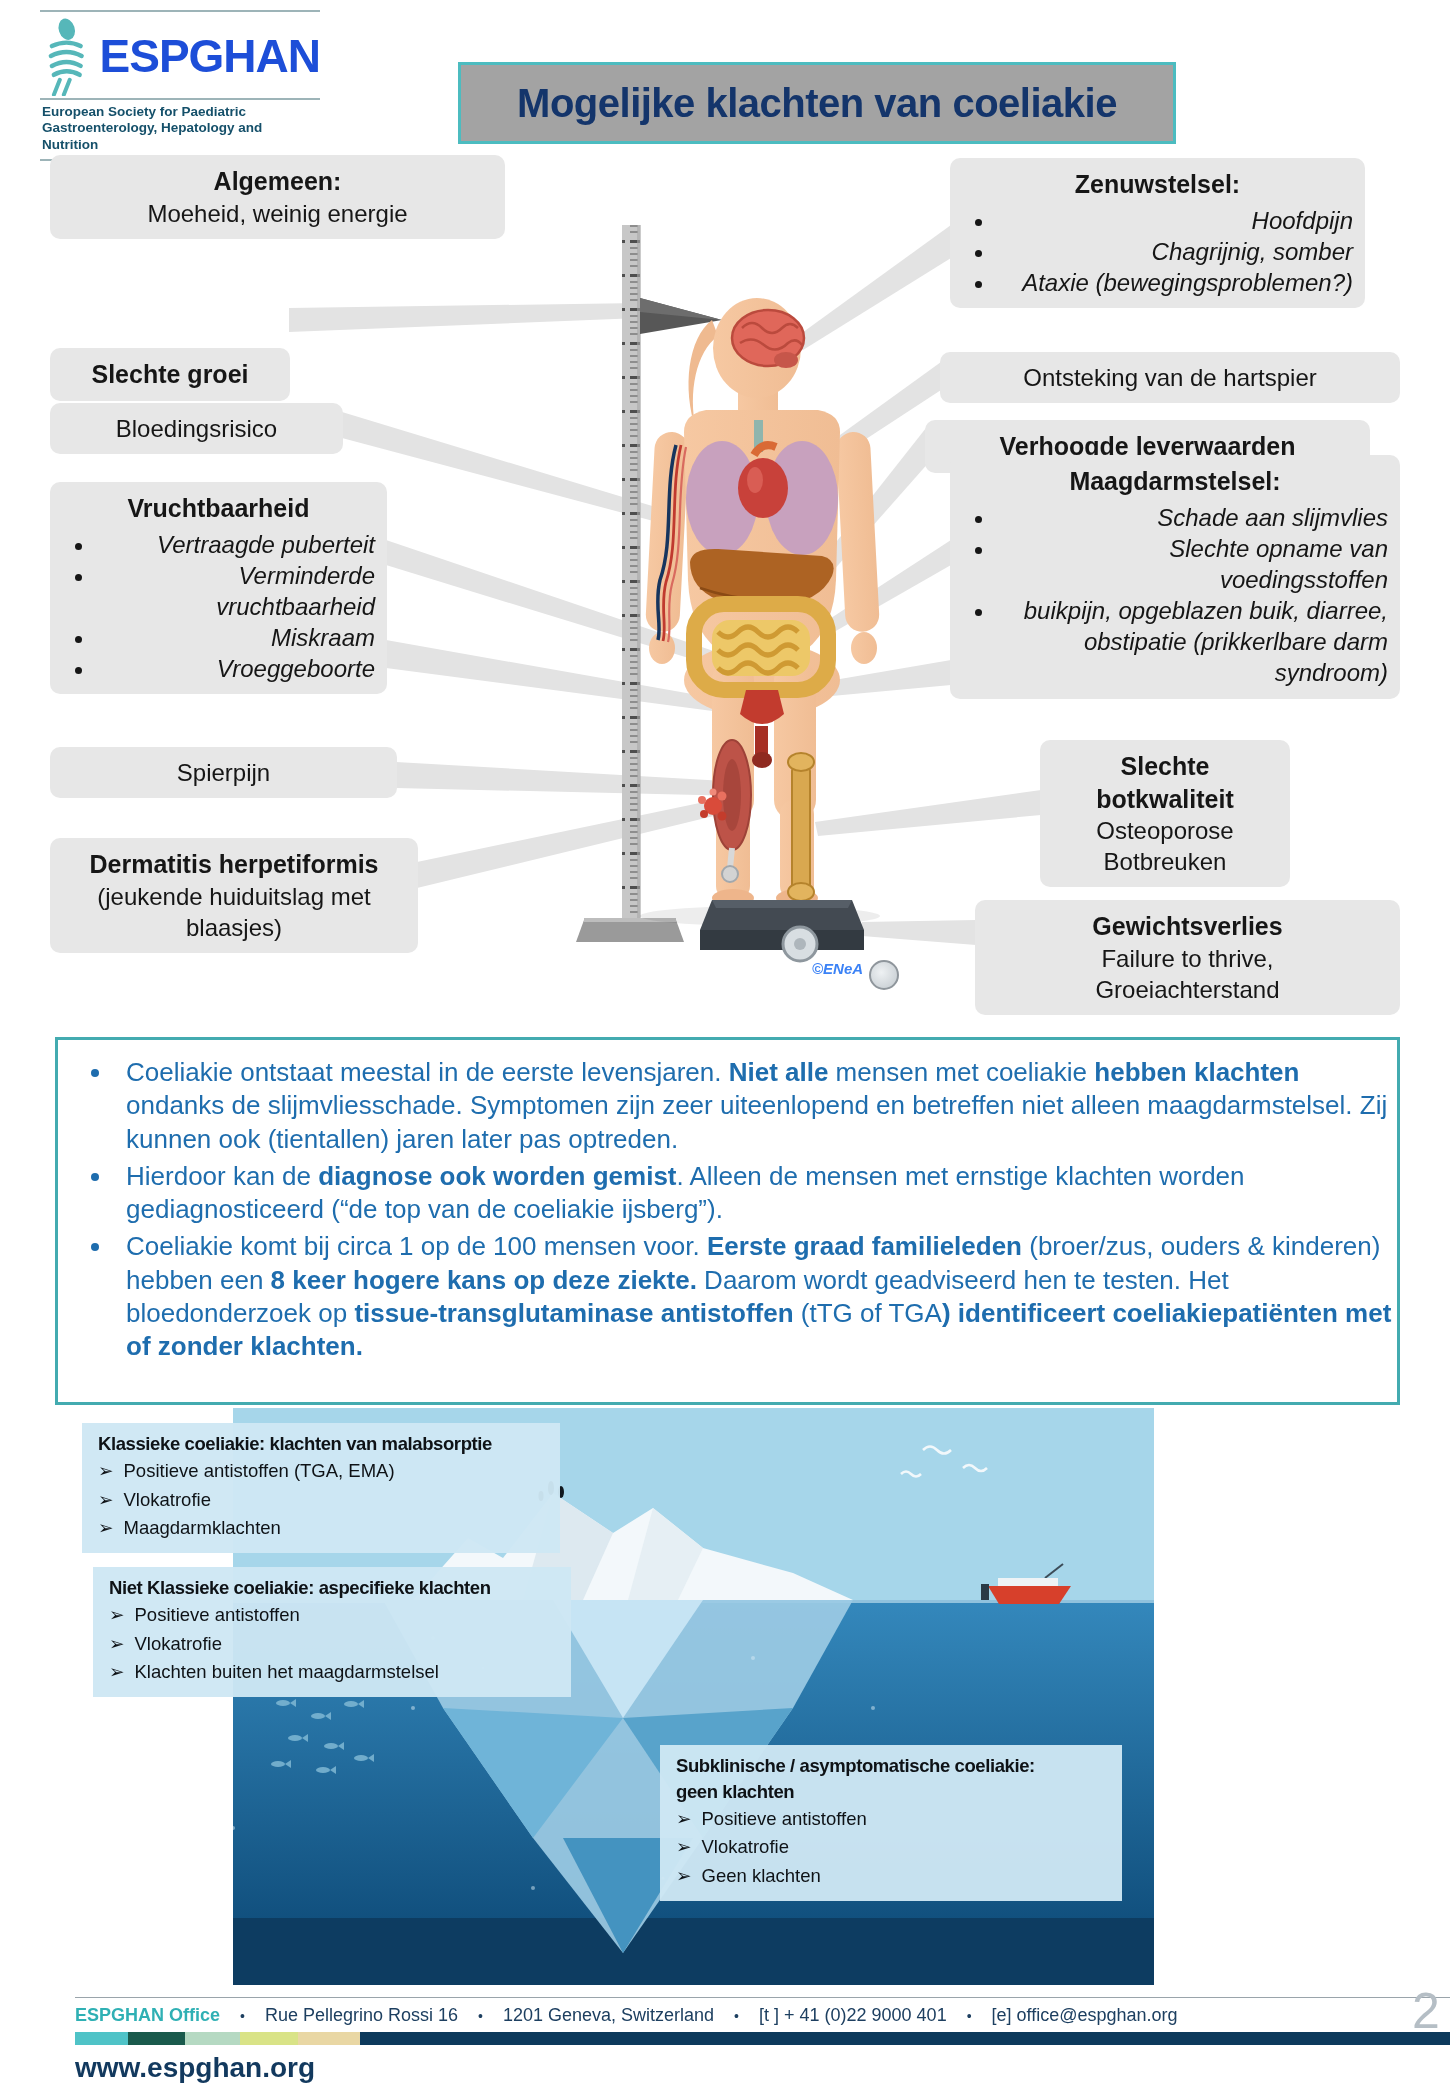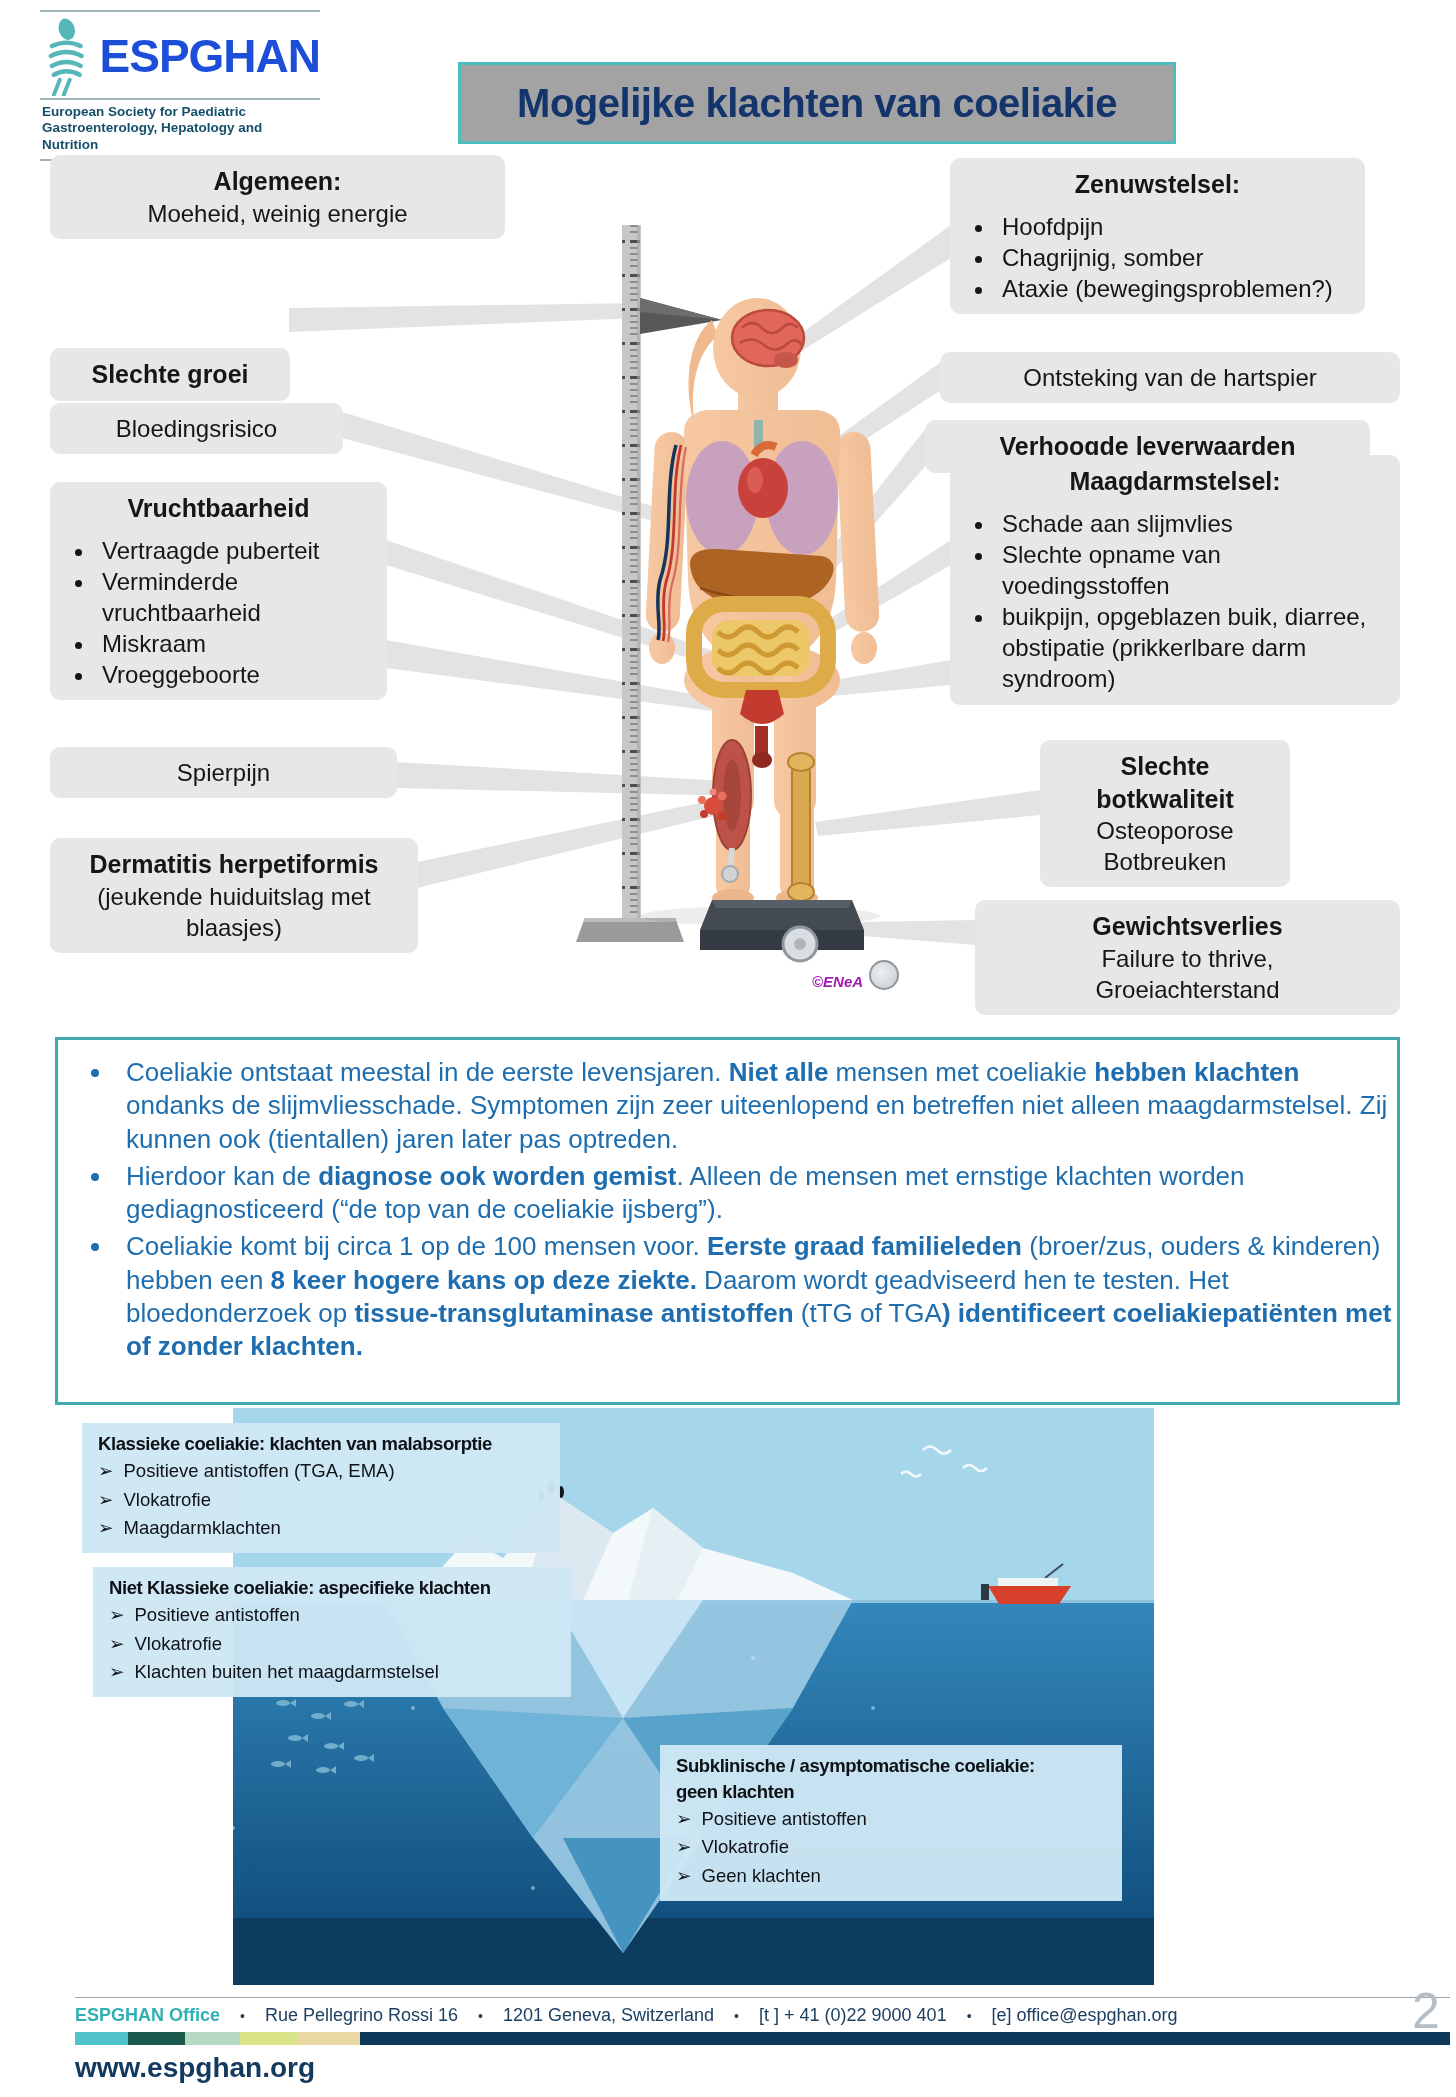--- a/index.html
+++ b/index.html
@@ -14,37 +14,37 @@
   
   #titleBox{position:absolute;left:458px;top:62px;width:712px;height:76px;z-index:2;
             border:3px solid #4cbcc0;background:#a3a3a3;display:flex;align-items:center;justify-content:center;}
   #titleBox span{font-size:40px;font-weight:bold;color:#14356b;letter-spacing:-0.5px;}
   
   #figureLayer{position:absolute;left:0;top:0;width:1456px;height:1100px;z-index:1;}
   
   .co{position:absolute;background:#e7e7e7;border-radius:10px;color:#161616;text-align:center;
       padding:10px 12px;font-size:24px;line-height:1.3;z-index:2;box-sizing:border-box;}
   .co .t{font-weight:bold;font-size:25px;}
-  .co ul{list-style:disc outside;text-align:left;margin:10px 0 0 0;padding-left:34px;}
+  .co ul{list-style:disc outside;text-align:right;margin:4px 0 0 0;padding-left:34px;font-style:italic;}
   .co li{padding-left:6px;}
   #coAlg{left:50px;top:155px;width:455px;}
   #coGroei{left:50px;top:300px;width:240px;margin-top:48px;}
   #coBloed{left:50px;top:403px;width:293px;}
   #coVrucht{left:50px;top:482px;width:337px;}
   #coSpier{left:50px;top:747px;width:347px;}
   #coDerm{left:50px;top:838px;width:368px;}
   #coZenuw{left:950px;top:158px;width:415px;}
   #coHart{left:940px;top:352px;width:460px;}
   #coLever{left:925px;top:420px;width:445px;}
   #coMaag{left:950px;top:455px;width:450px;font-size:24px;}
   #coBot{left:1040px;top:740px;width:250px;}
   #coGew{left:975px;top:900px;width:425px;}
   
   #credit{position:absolute;left:812px;top:960px;z-index:2;font-size:15px;font-weight:bold;
-          font-style:italic;color:#a21caf;display:flex;align-items:flex-end;gap:6px;}
+          font-style:italic;color:#3b82f6;display:flex;align-items:flex-start;gap:6px;}
   #credit .badge{display:inline-block;width:26px;height:26px;border-radius:50%;
                  border:2px solid #8f969c;background:radial-gradient(circle at 40% 40%,#eef1f3,#c2c9ce);}
   
   #infoBox{position:absolute;left:55px;top:1037px;width:1345px;height:368px;z-index:2;box-sizing:border-box;
            border:3px solid #43abb0;background:#fff;color:#1e6dae;font-size:26px;line-height:1.28;}
   #infoBox ul{margin:16px 0 0 0;padding-left:56px;list-style:disc outside;}
   #infoBox li{padding-left:12px;margin-bottom:4px;}
   .rb{font-weight:bold;}
   
   #iceberg{position:absolute;left:233px;top:1408px;width:921px;height:577px;z-index:1;overflow:hidden;}

